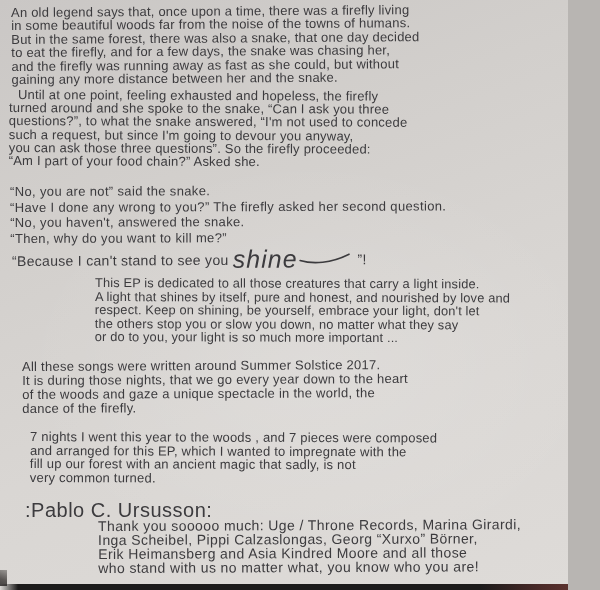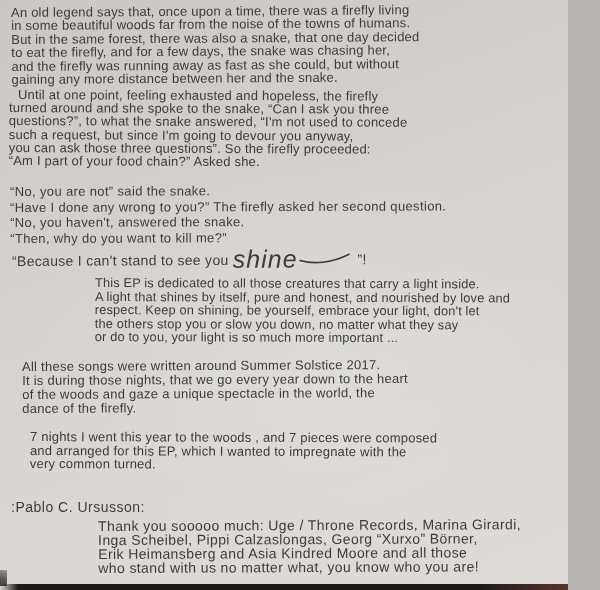--- a/index.html
+++ b/index.html
@@ -20,21 +20,21 @@
   .p-chase{left:9px;top:88px;font-size:13px;line-height:13.2px;letter-spacing:.2px;transform:rotate(0.25deg);}
   .p-chase .line:first-child{margin-left:9px;}
   .p-qa{left:10px;top:184px;font-size:13px;line-height:15.6px;letter-spacing:.35px;transform:rotate(-0.2deg);}
   .p-shine{left:12px;top:246px;font-size:14px;letter-spacing:.3px;transform:rotate(-0.3deg);}
   .shine-word{font-size:25px;font-style:italic;letter-spacing:1px;vertical-align:-3px;margin-top:48px;}
   .swoosh{vertical-align:-1px;margin-left:2px;margin-right:6px;}
   .p-dedication{left:95px;top:276px;font-size:12.8px;line-height:13.6px;letter-spacing:.15px;transform:rotate(0.2deg);}
   .p-solstice{left:22px;top:360px;font-size:13px;line-height:14px;letter-spacing:.25px;transform:rotate(-0.3deg);}
   .p-nights{left:30px;top:430px;font-size:13px;line-height:13.5px;letter-spacing:.2px;transform:rotate(0.2deg);}
   .p-nights .line:first-child{margin-left:0;}
-  .p-signature{left:11px;top:499px;font-size:14px;letter-spacing:.5px;}
+  .p-signature{left:25px;top:499px;font-size:20px;letter-spacing:.5px;}
   .p-thanks{left:98px;top:520px;font-size:14px;line-height:13.9px;letter-spacing:.4px;transform:rotate(-0.25deg);}
 
   .bottom-strip{
     position:absolute;left:0;bottom:0;width:600px;height:6px;
     background:linear-gradient(90deg,
       rgba(24,24,24,0) 0%, #1c1b1b 3%, #1c1b1b 80%,
       #4a2a28 90%, #6e3a34 100%);
   }
   .corner-mark{
     position:absolute;left:0;bottom:4px;width:7px;height:16px;
@@ -89,20 +89,21 @@
   <div class="para p-solstice">
     <div class="line">All these songs were written around Summer Solstice 2017.</div>
     <div class="line">It is during those nights, that we go every year down to the heart</div>
     <div class="line">of the woods and gaze a unique spectacle in the world, the</div>
     <div class="line">dance of the firefly.</div>
   </div>
 
   <div class="para p-nights">
     <div class="line">7 nights I went this year to the woods , and 7 pieces were composed</div>
     <div class="line">and arranged for this EP, which I wanted to impregnate with the</div>
+    <div class="line">fill up our forest with an ancient magic that sadly, is not</div>
     <div class="line">very common turned.</div>
   </div>
 
   <div class="para p-signature">:Pablo C. Ursusson:</div>
 
   <div class="para p-thanks">
     <div class="line">Thank you sooooo much: Uge / Throne Records, Marina Girardi,</div>
     <div class="line">Inga Scheibel, Pippi Calzaslongas, Georg “Xurxo” Börner,</div>
     <div class="line">Erik Heimansberg and Asia Kindred Moore and all those</div>
     <div class="line">who stand with us no matter what, you know who you are!</div>

